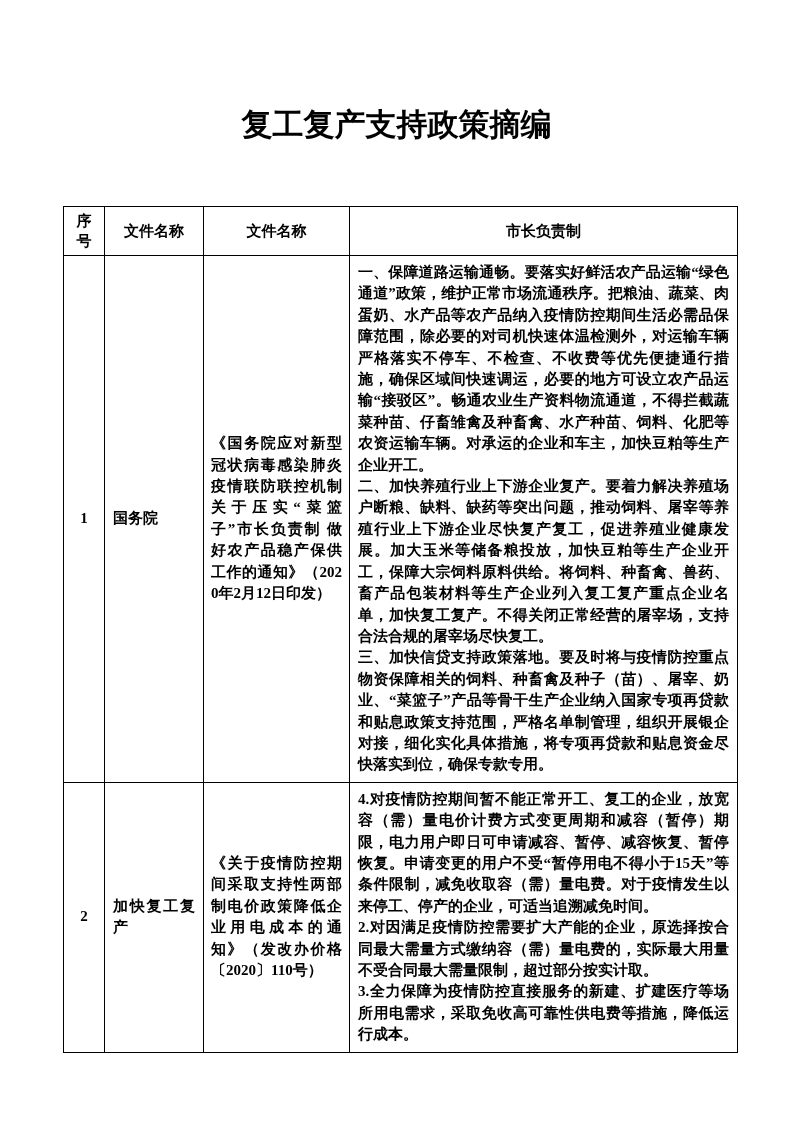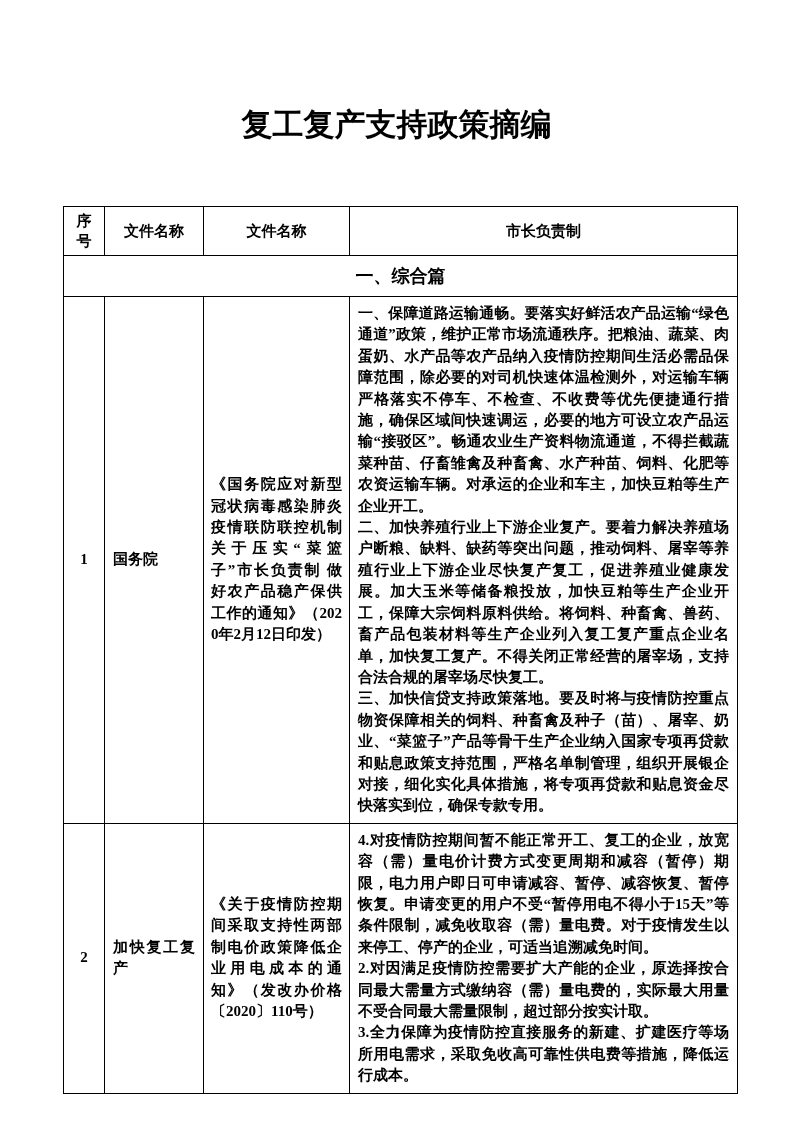--- a/index.html
+++ b/index.html
@@ -123,23 +123,20 @@
     </colgroup>
     <thead>
       <tr class="header-row">
         <th class="col-no">序号</th>
         <th>文件名称</th>
         <th>文件名称</th>
         <th>市长负责制</th>
       </tr>
     </thead>
     <tbody>
-      <tr class="section-row">
-        <td colspan="4">一、综合篇</td>
-      </tr>
 
       <tr class="data-row row-first">
         <td class="cell-no">1</td>
         <td class="cell-agency center">国务院</td>
         <td class="cell-doc">《国务院应对新型冠状病毒感染肺炎疫情联防联控机制关于压实“菜篮子”市长负责制 做好农产品稳产保供工作的通知》（2020年2月12日印发）</td>
         <td class="cell-content">
           <p>一、保障道路运输通畅。要落实好鲜活农产品运输“绿色通道”政策，维护正常市场流通秩序。把粮油、蔬菜、肉蛋奶、水产品等农产品纳入疫情防控期间生活必需品保障范围，除必要的对司机快速体温检测外，对运输车辆严格落实不停车、不检查、不收费等优先便捷通行措施，确保区域间快速调运，必要的地方可设立农产品运输“接驳区”。畅通农业生产资料物流通道，不得拦截蔬菜种苗、仔畜雏禽及种畜禽、水产种苗、饲料、化肥等农资运输车辆。对承运的企业和车主，加快豆粕等生产企业开工。</p>
           <p>二、加快养殖行业上下游企业复产。要着力解决养殖场户断粮、缺料、缺药等突出问题，推动饲料、屠宰等养殖行业上下游企业尽快复产复工，促进养殖业健康发展。加大玉米等储备粮投放，加快豆粕等生产企业开工，保障大宗饲料原料供给。将饲料、种畜禽、兽药、畜产品包装材料等生产企业列入复工复产重点企业名单，加快复工复产。不得关闭正常经营的屠宰场，支持合法合规的屠宰场尽快复工。</p>
           <p>三、加快信贷支持政策落地。要及时将与疫情防控重点物资保障相关的饲料、种畜禽及种子（苗）、屠宰、奶业、“菜篮子”产品等骨干生产企业纳入国家专项再贷款和贴息政策支持范围，严格名单制管理，组织开展银企对接，细化实化具体措施，将专项再贷款和贴息资金尽快落实到位，确保专款专用。</p>
         </td>

